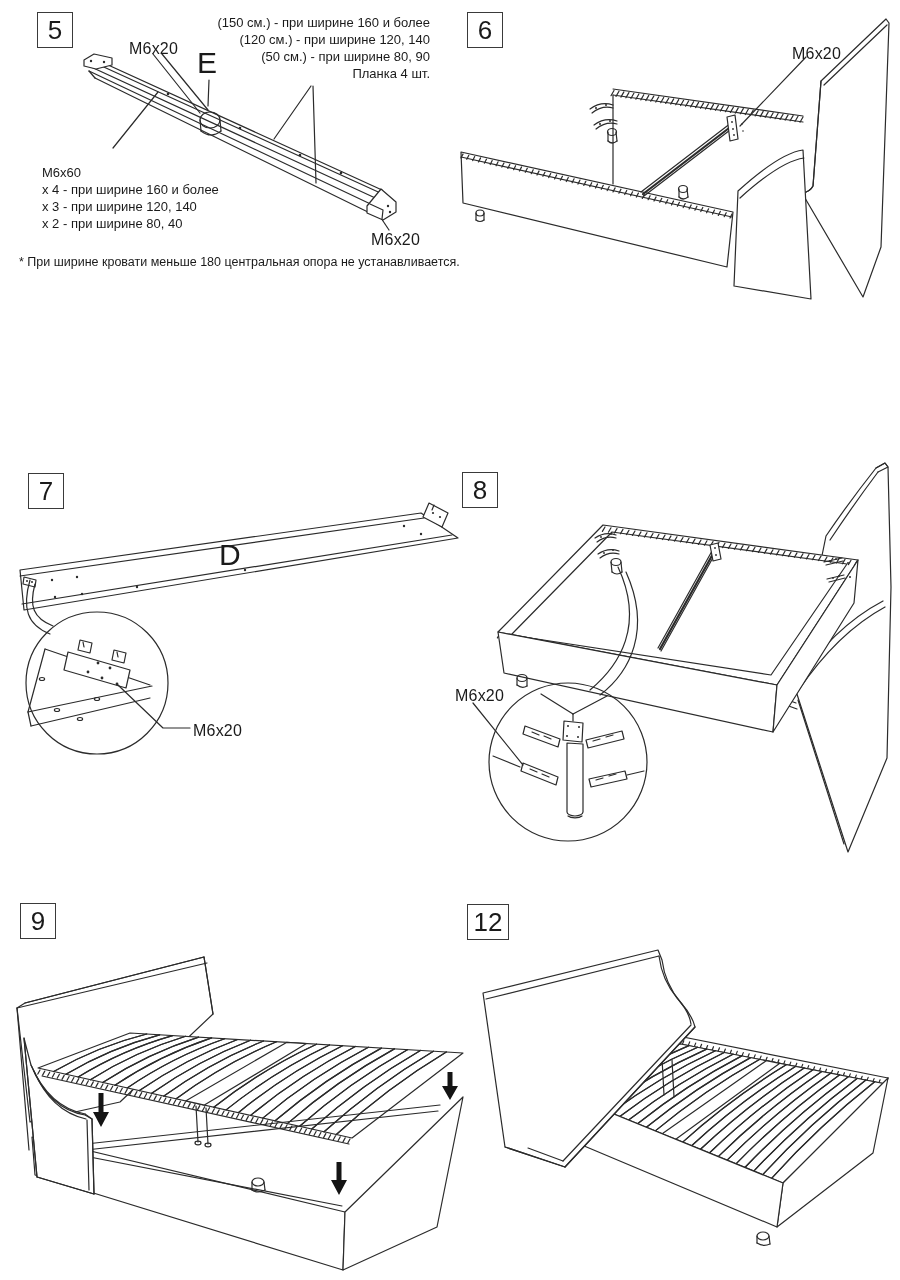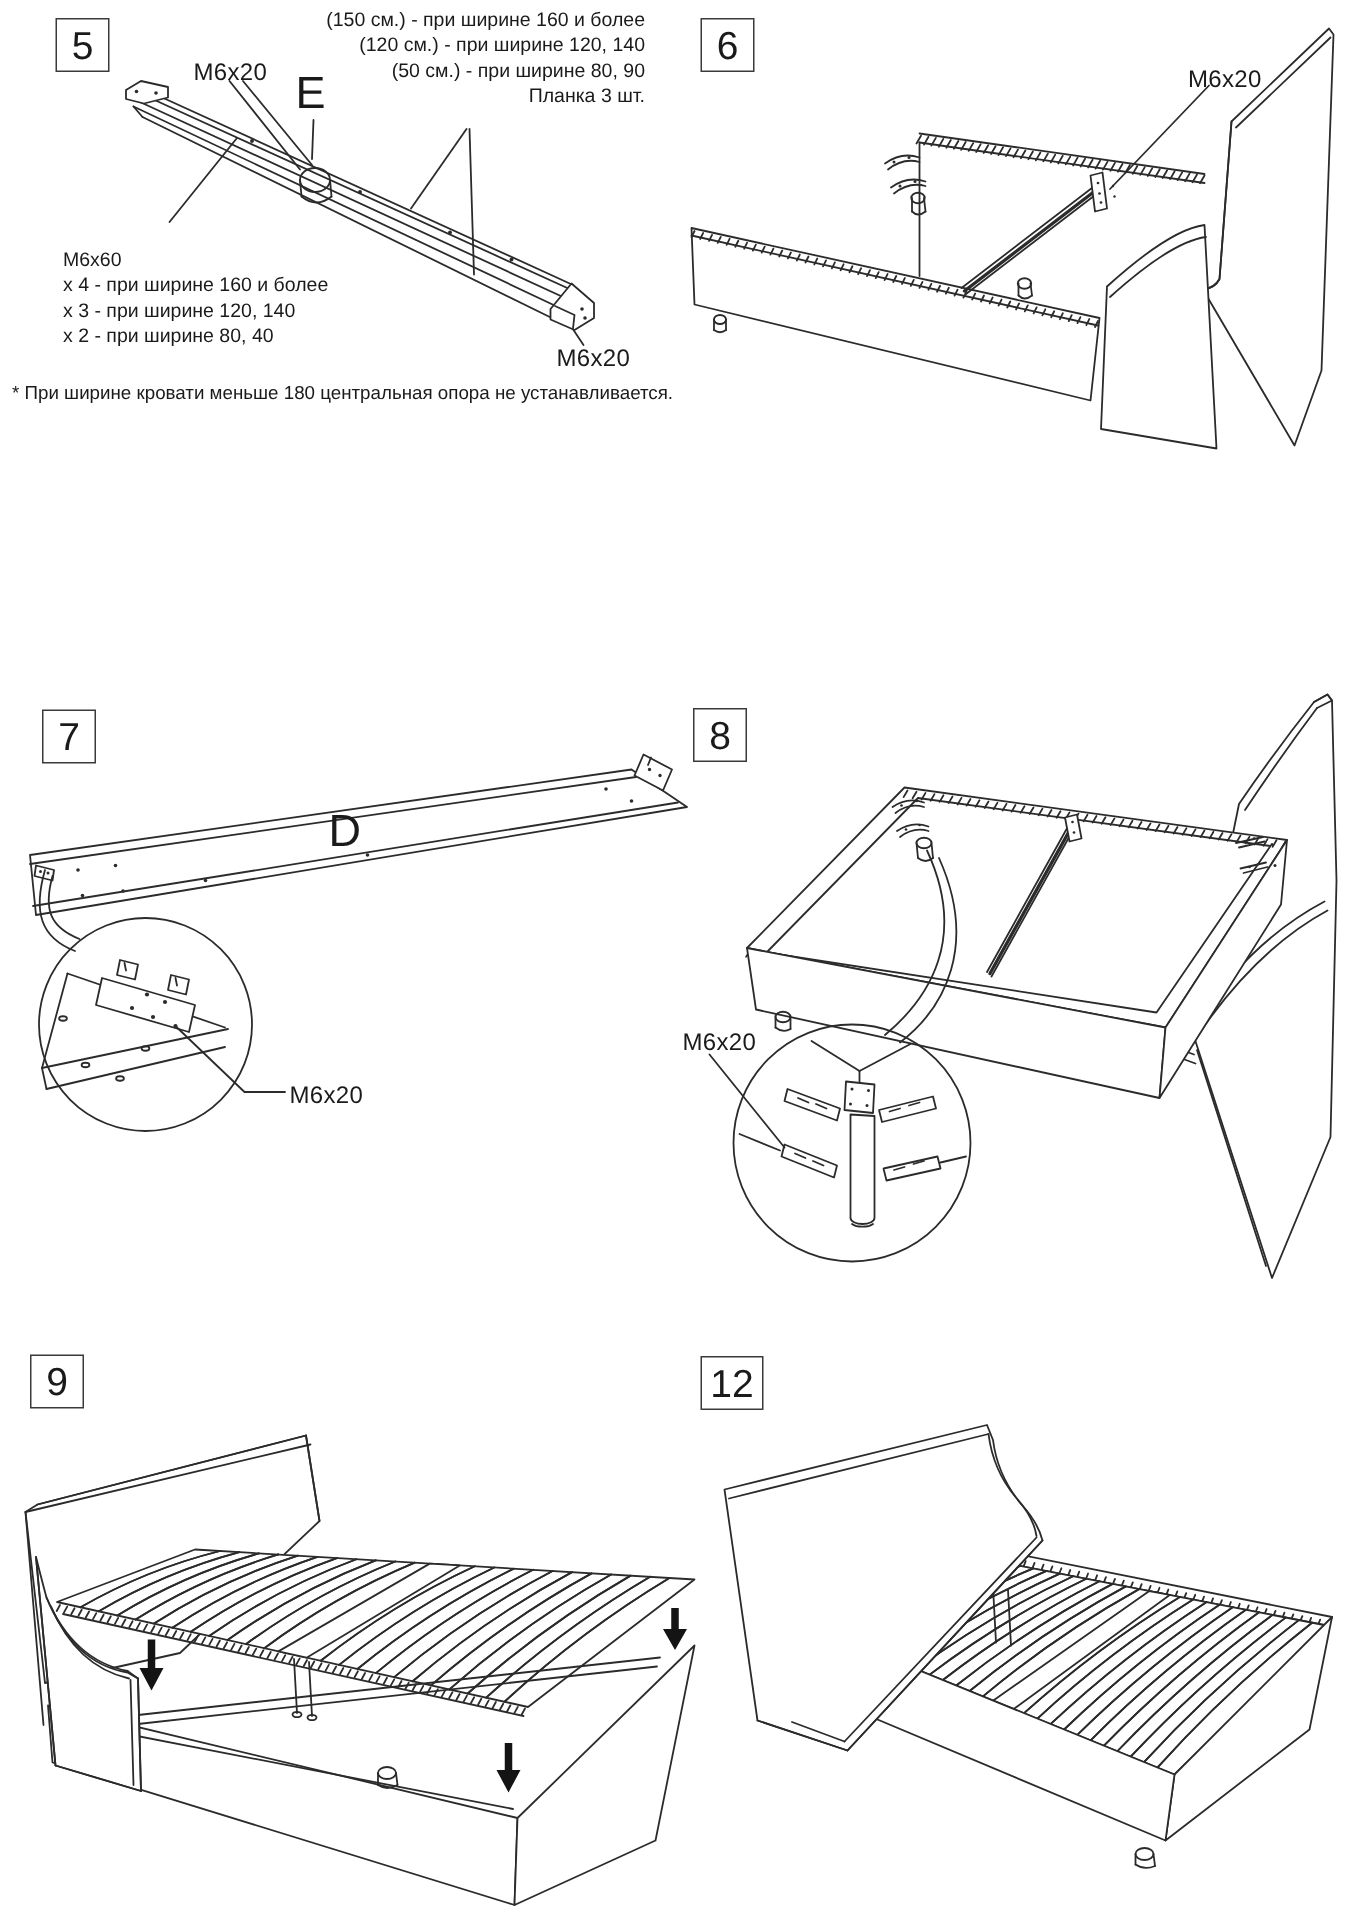--- a/index.html
+++ b/index.html
@@ -63,34 +63,34 @@
 
       <g>
         <ellipse cx="210" cy="120" rx="10" ry="8" fill="#fff"></ellipse>
         <path d="M200,120 L201,131"></path>
           <path d="M220,120 L221,131"></path>
         <path d="M201,131 Q211,139 221,131"></path>
       </g>
     </svg>
     <div class="lbl" style="left:129px;top:40px">M6x20</div>
     <div class="part-letter" style="left:197px;top:48px">E</div>
-    <div class="txtblock right" style="left:215px;top:4px;width:215px">
+    <div class="txtblock right" style="left:215px;top:14px;width:215px">
       <div>(150 см.) - при ширине 160 и более</div>
       <div>(120 см.) - при ширине 120, 140</div>
       <div>(50 см.) - при ширине 80, 90</div>
-      <div>Планка 3 шт.</div>
+      <div>Планка 4 шт.</div>
     </div>
     <div class="txtblock" style="left:42px;top:164px">
       <div>M6x60</div>
       <div>x 4 - при ширине 160 и более</div>
       <div>x 3 - при ширине 120, 140</div>
       <div>x 2 - при ширине 80, 40</div>
     </div>
     <div class="lbl" style="left:371px;top:231px">M6x20</div>
-    <div class="footnote" style="left:8px;top:255px">* При ширине кровати меньше 180 центральная опора не устанавливается.</div>
+    <div class="footnote" style="left:19px;top:255px">* При ширине кровати меньше 180 центральная опора не устанавливается.</div>
   </section>
 
   <section>
     <div class="step-box" style="left:467px;top:12px">
       <span>6</span>
     </div>
     <svg class="art" style="left:450px;top:0;width:450px;height:320px" viewBox="0 0 450 320">
 
       <path d="M163,89 L353,116"></path>
         <path d="M163,95 L353,122"></path>

